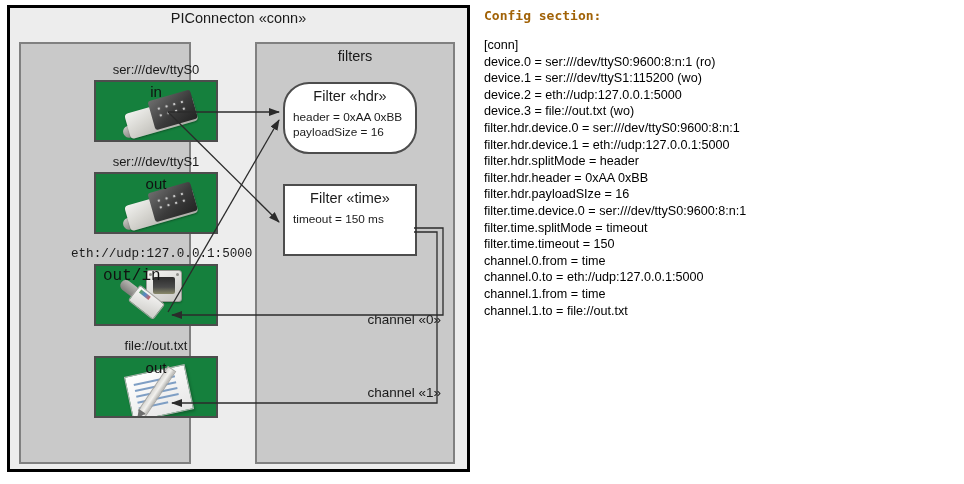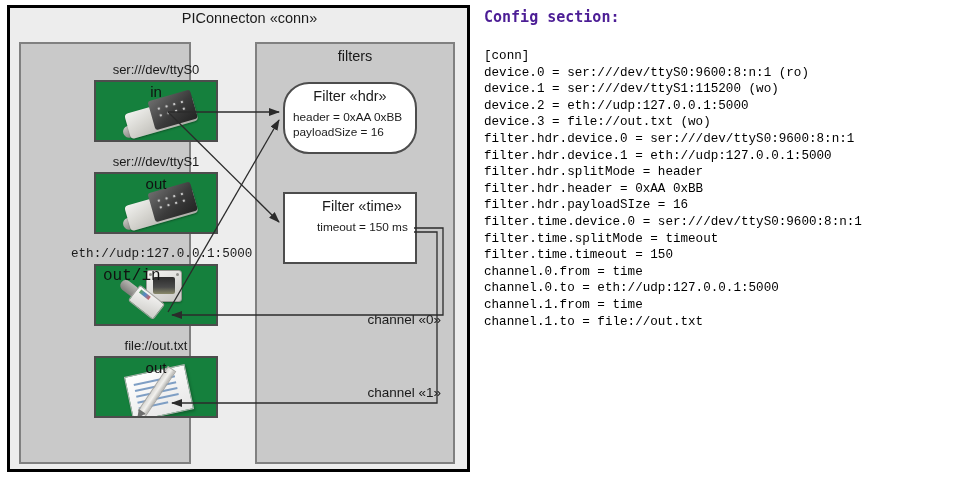--- a/index.html
+++ b/index.html
@@ -4,21 +4,21 @@
 <style>
   html,body{margin:0;padding:0;background:#ffffff;}
   body{width:964px;height:484px;overflow:hidden;
        font-family:"Liberation Sans", sans-serif;}
 
   #root{position:relative;width:964px;height:484px;background:#ffffff;}
 
   
   .outer-frame{position:absolute;left:7px;top:5px;width:463px;height:467px;
                background:#ededed;border:3px solid #000000;box-sizing:border-box;}
-  .comp-title{position:absolute;left:18px;top:10px;width:463px;text-align:center;
+  .comp-title{position:absolute;left:7px;top:10px;width:463px;text-align:center;
               font-size:14.5px;color:#1a1a1a;}
 
   
   .panel{position:absolute;background:#c9c9c9;
          border:2px solid #808080;box-sizing:border-box;}
   .panel-devices{left:19px;top:42px;width:172px;height:422px;}
   .panel-filters{left:255px;top:42px;width:200px;height:422px;}
   .panel-title{position:absolute;width:100%;text-align:center;top:4px;
                font-size:14.5px;color:#1a1a1a;}
 
@@ -35,37 +35,37 @@
 
   .dev-ser{top:18px;}
   .dev-ser2{top:110px;}
   .dev-eth{top:202px;font-family:Liberation Mono, monospace;}
   .dev-file{top:294px;}
 
   
   .filt{position:absolute;left:26px;width:134px;height:72px;background:#ffffff;
         border:2px solid #4d4d4d;box-sizing:border-box;}
   .filt-hdr{top:38px;border-radius:26px;}
-  .filt-time{top:148px;padding-left:24px;}
+  .filt-time{top:140px;}
   .filt-title{text-align:center;font-size:14.5px;color:#1a1a1a;margin-top:4px;}
   .filt-props{margin:6px 0 0 8px;font-size:11.8px;color:#1a1a1a;line-height:14.5px;}
 
   
   .chan-label{position:absolute;right:12px;font-size:13.5px;color:#1a1a1a;
               white-space:nowrap;}
 
   
   #wires{position:absolute;left:0;top:0;width:964px;height:484px;
          pointer-events:none;}
 
   
   .cfg{position:absolute;left:484px;top:8px;width:470px;}
-  .cfg-head{font-family:"DejaVu Sans Mono", monospace;font-size:15px;
-            font-weight:bold;color:#4c1d95;margin-bottom:22px;}
-  .cfg-body{font-family:Liberation Mono, monospace;font-size:12.6px;
+  .cfg-head{font-family:"DejaVu Sans Mono", monospace;font-size:13px;
+            font-weight:bold;color:#a16207;margin-bottom:14px;}
+  .cfg-body{font-family:Liberation Sans, sans-serif;font-size:12.6px;
             color:#000;line-height:16.6px;white-space:pre;}
 
   
   .icon-wrap{position:absolute;}
   .db9{position:absolute;left:30px;top:14px;width:72px;height:40px;
        transform:rotate(-16deg);}
   .db9 .shell{position:absolute;left:0;top:8px;width:70px;height:26px;border-radius:4px;
        background:linear-gradient(160deg,#f2f2f0 0%,#d6d5d0 40%,#a9a8a3 100%);
        box-shadow:0 1px 2px rgba(0,0,0,.35);}
   .db9 .hood{position:absolute;left:26px;top:2px;width:44px;height:30px;border-radius:3px;

